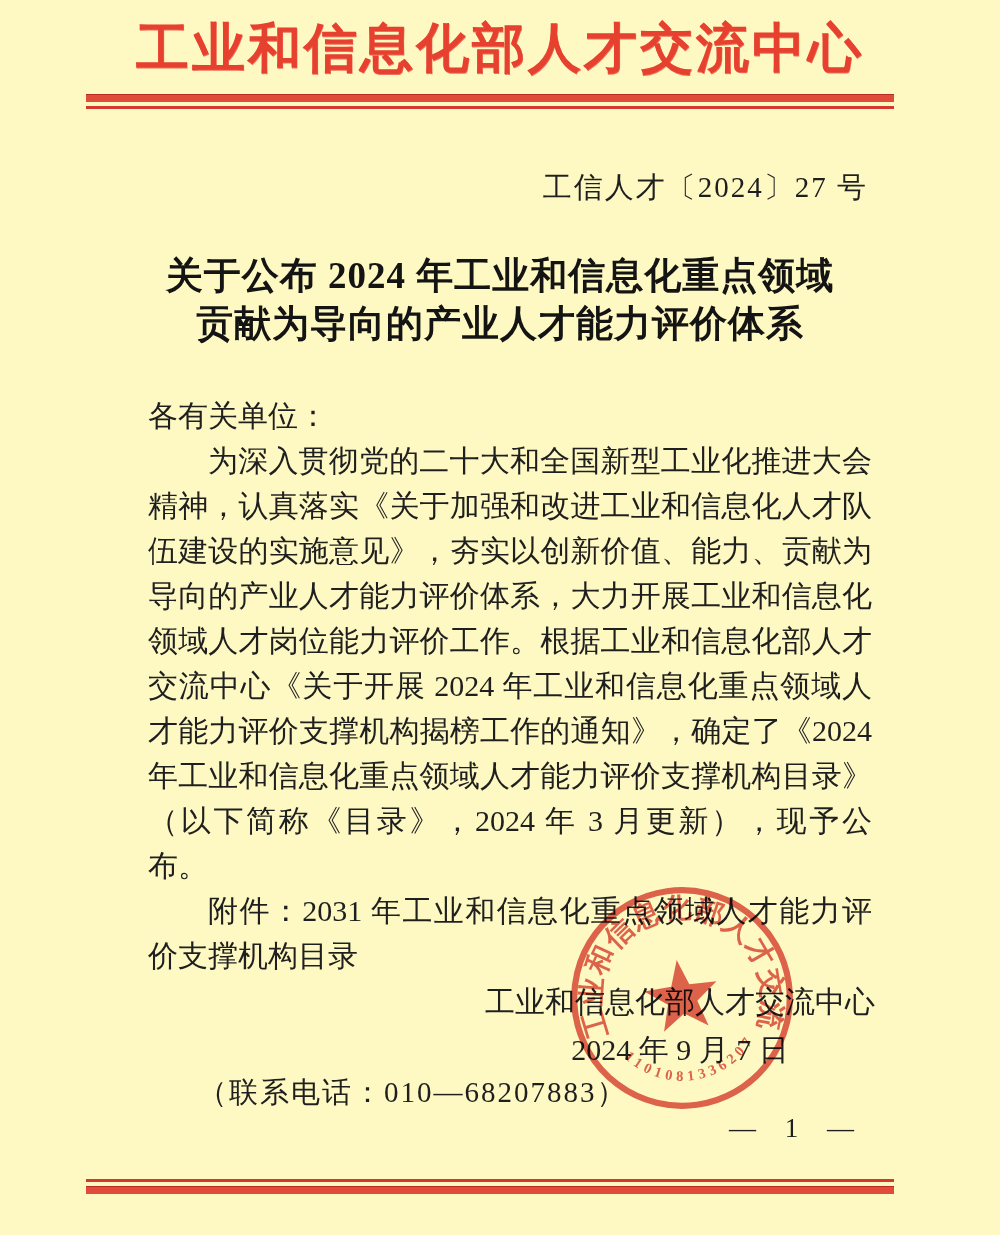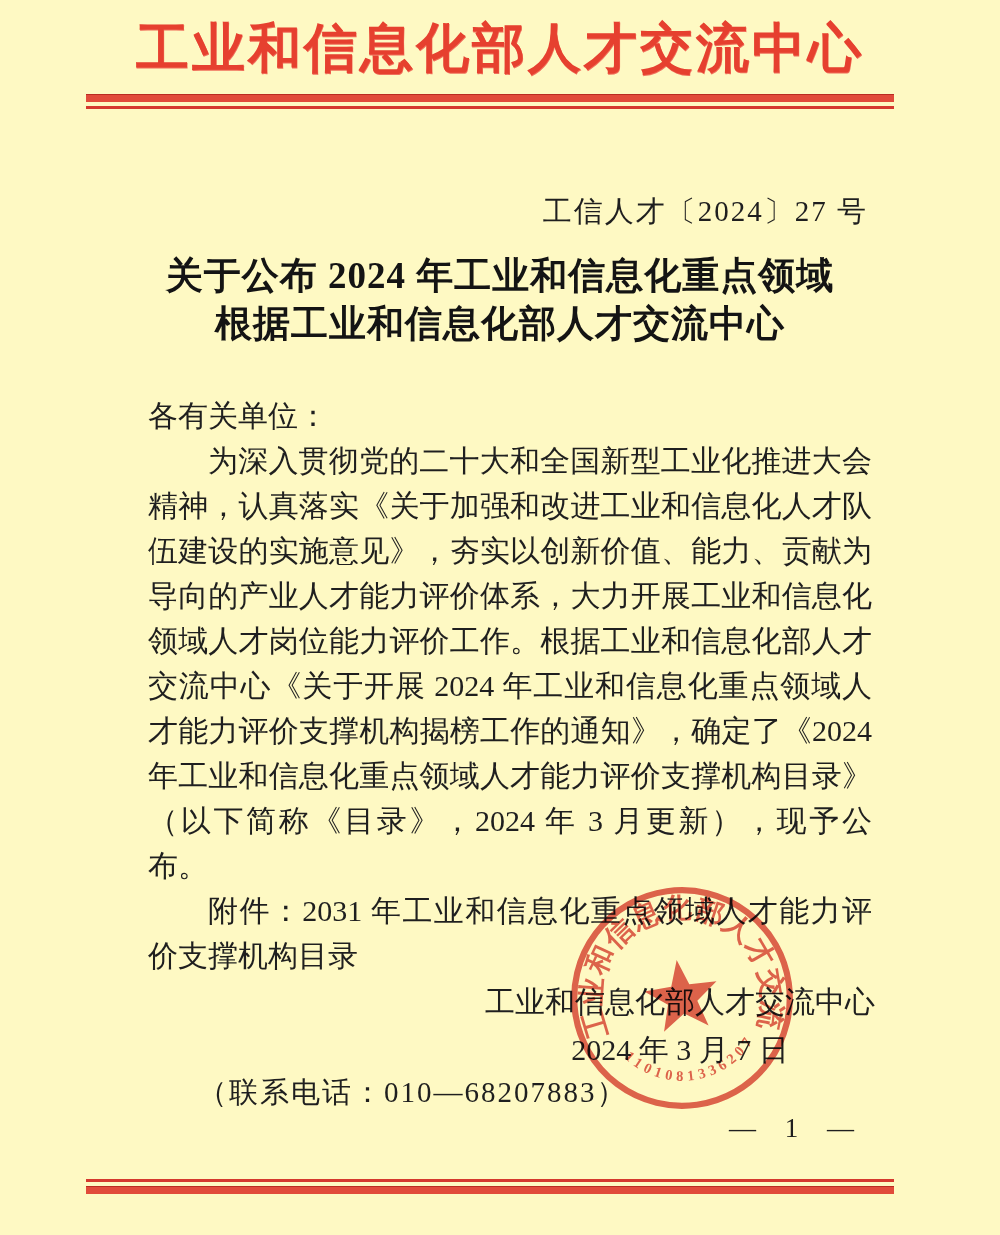--- a/index.html
+++ b/index.html
@@ -34,21 +34,20 @@
   .rules-bottom{position:absolute; top:1179px; left:86px; width:808px;}
   .rules-bottom .rule-thin{height:3px; background:#d5392e;}
   .rules-bottom .rule-thick{margin-top:4px;}
   
   .doc-number{
     position:absolute;
     top:168px; right:132px;
     font-size:29px;
     letter-spacing:2px;
     white-space:nowrap;
-    margin-top:24px;
   }
   
   .doc-title{
     position:absolute;
     top:252px; left:0; right:0;
     text-align:center;
     font-size:37px;
     font-weight:bold;
     line-height:48px;
     color:#141414;
@@ -111,32 +110,32 @@
   <div class="org-title">工业和信息化部人才交流中心</div>
   <div class="rules-top">
     <div class="rule-thick"></div>
     <div class="rule-thin"></div>
   </div>
 
   <div class="doc-number">工信人才〔2024〕27 号</div>
 
   <div class="doc-title">
     <div>关于公布 2024 年工业和信息化重点领域</div>
-    <div>根据工业和信息化部人才交流中心</div>
+    <div>贡献为导向的产业人才能力评价体系</div>
   </div>
 
   <div class="doc-body">
     <p>各有关单位：</p>
     <p class="indent">为深入贯彻党的二十大和全国新型工业化推进大会精神，认真落实《关于加强和改进工业和信息化人才队伍建设的实施意见》，夯实以创新价值、能力、贡献为导向的产业人才能力评价体系，大力开展工业和信息化领域人才岗位能力评价工作。根据工业和信息化部人才交流中心《关于开展 2024 年工业和信息化重点领域人才能力评价支撑机构揭榜工作的通知》，确定了《2024 年工业和信息化重点领域人才能力评价支撑机构目录》（以下简称《目录》，2024 年 3 月更新），现予公布。</p>
     <p class="indent attachment">附件：2031 年工业和信息化重点领域人才能力评价支撑机构目录</p>
   </div>
 
   <div class="signature">
     <div>工业和信息化部人才交流中心</div>
-    <div>2024 年 3 月 7 日</div>
+    <div>2024 年 9 月 7 日</div>
   </div>
 
   <div class="contact">（联系电话：010—68207883）</div>
 
   <div class="page-number">— 1 —</div>
 
   <div class="rules-bottom">
     <div class="rule-thin"></div>
     <div class="rule-thick"></div>
   </div>

